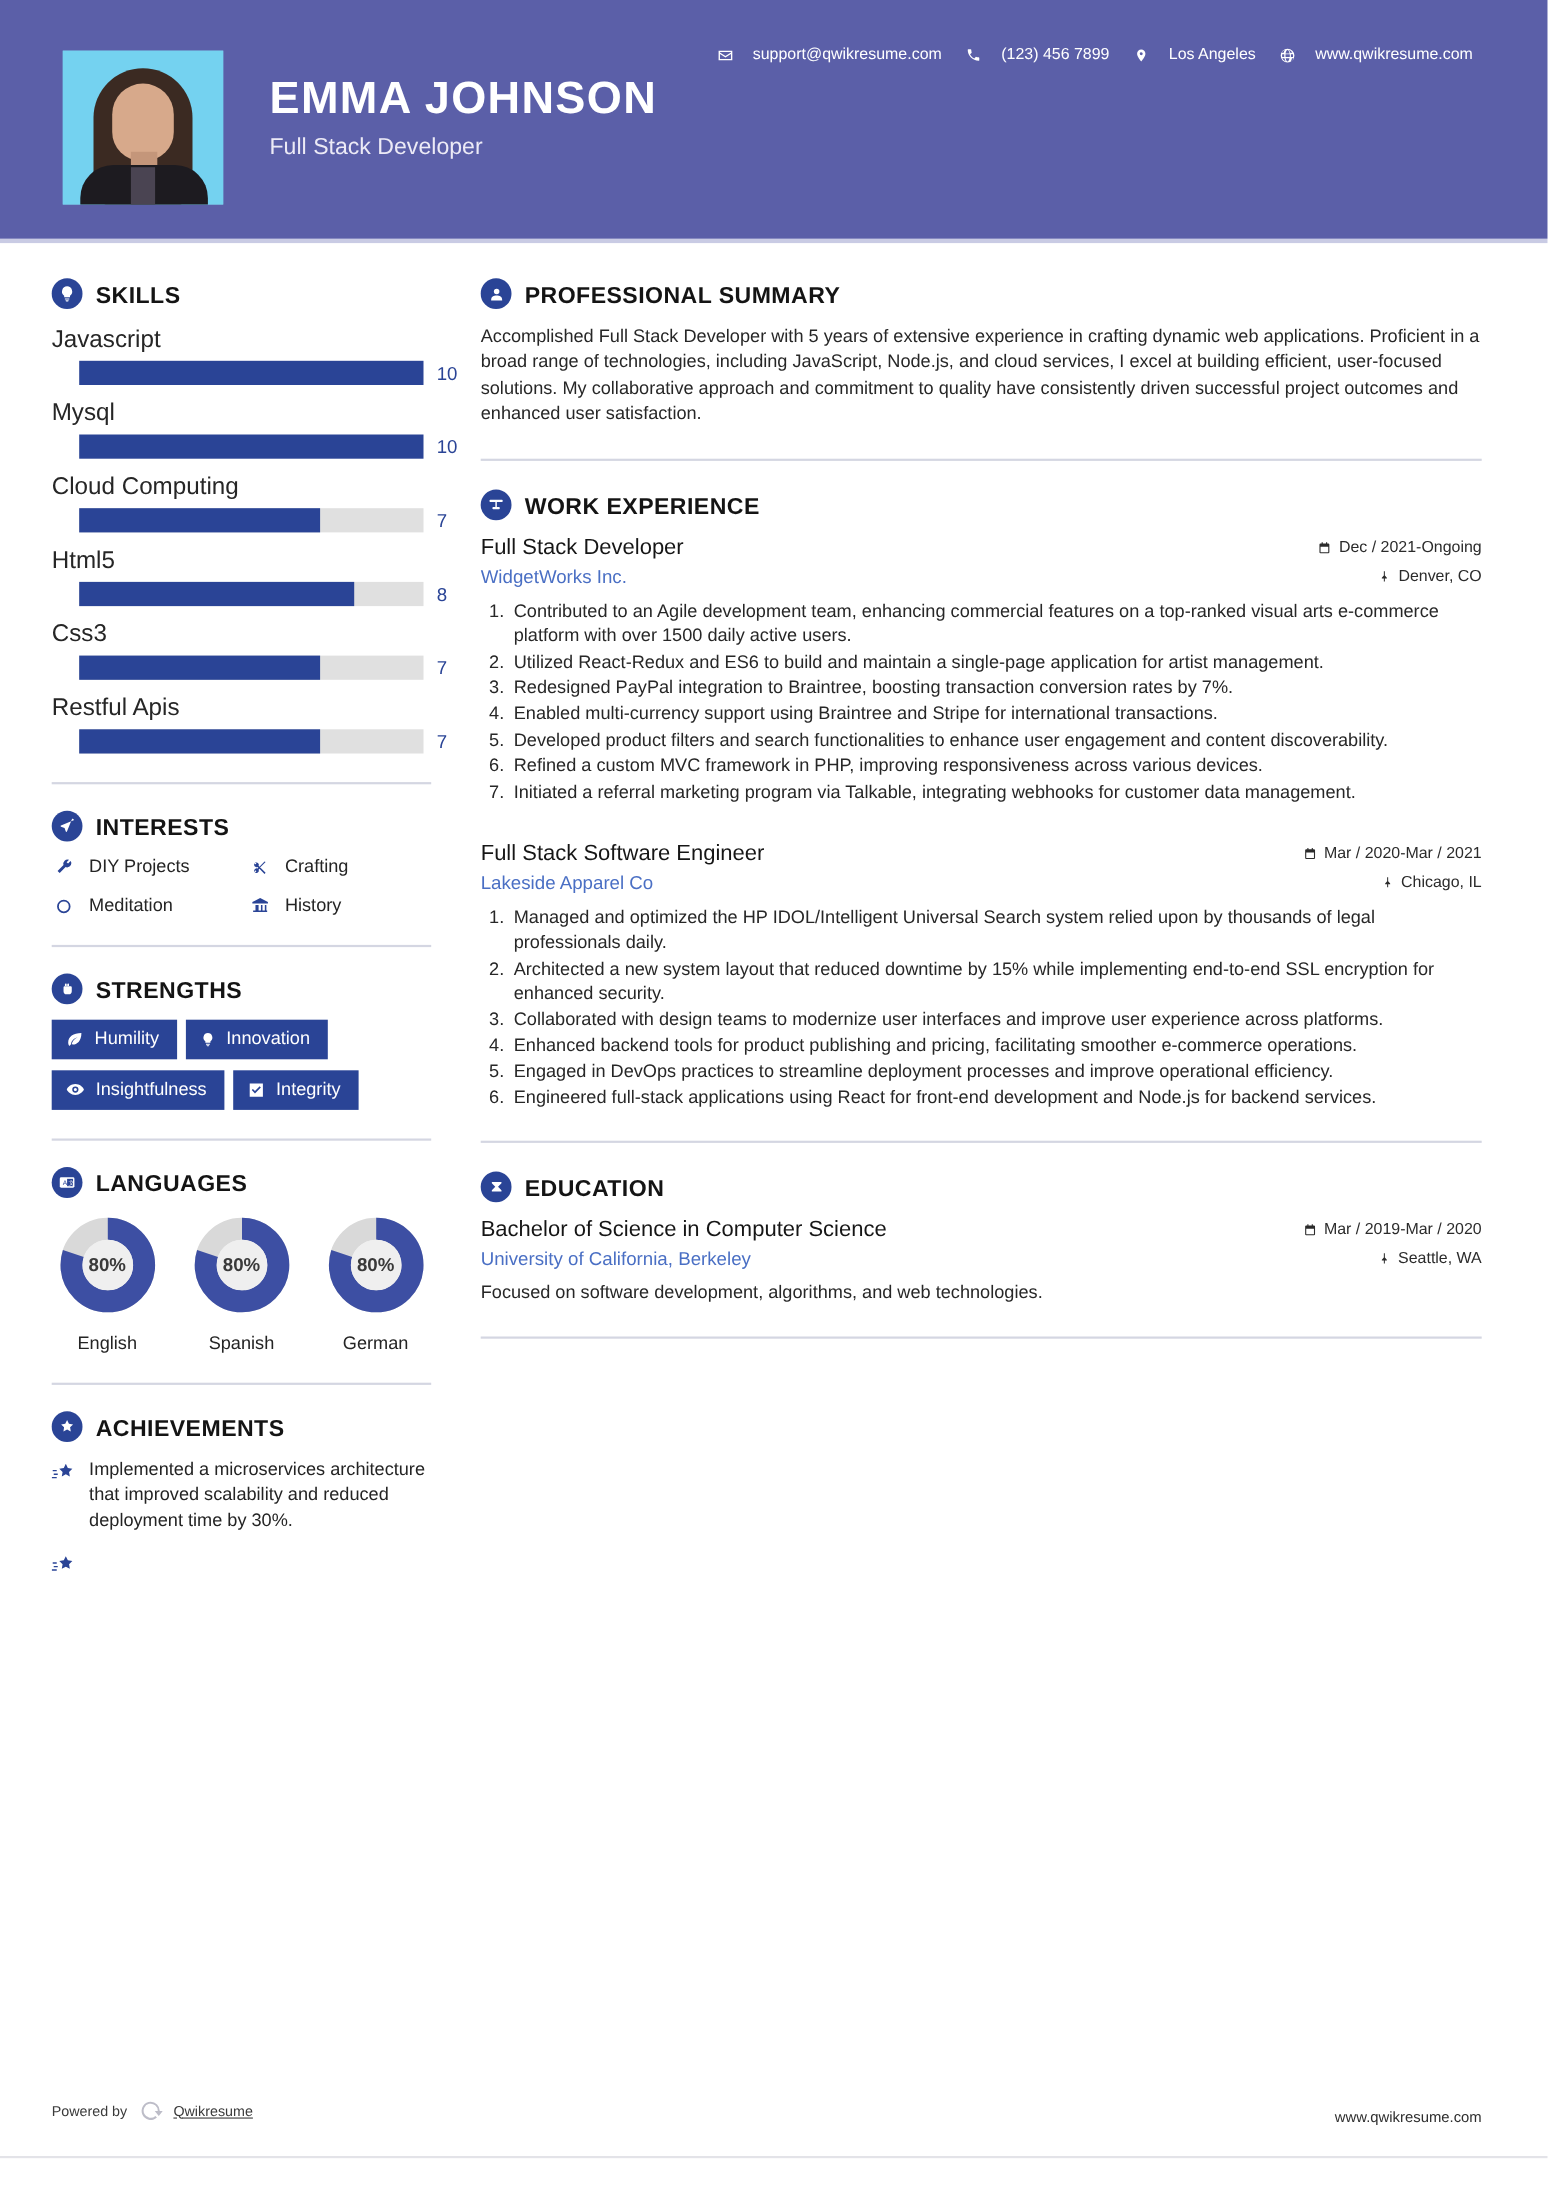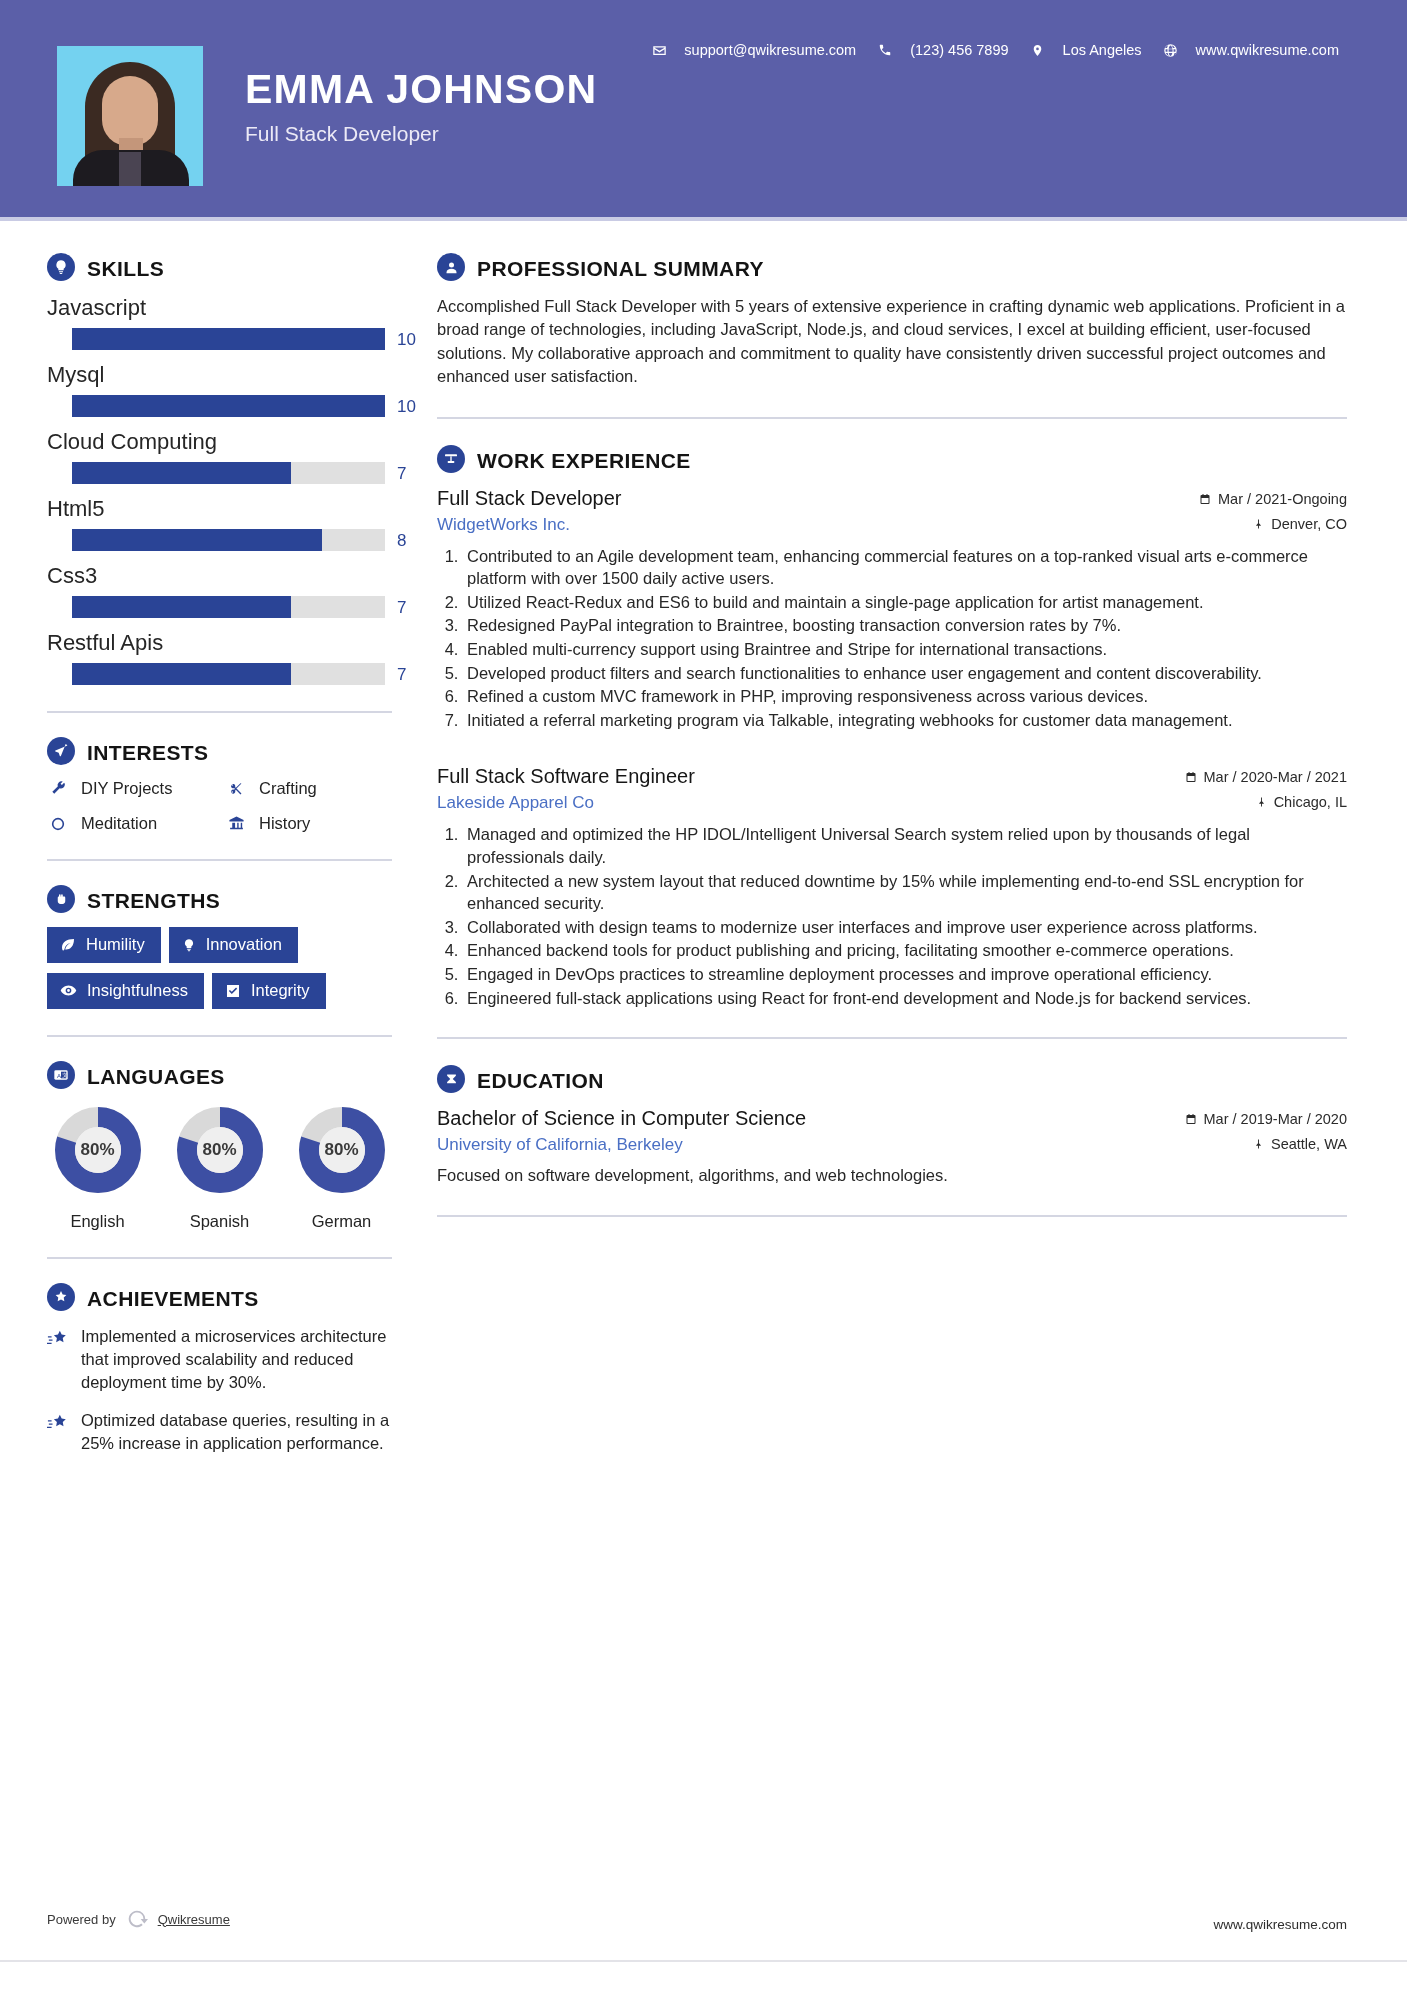--- a/index.html
+++ b/index.html
@@ -654,21 +654,20 @@
               </span>
               <div class="ach-txt">Implemented a microservices architecture that improved scalability and reduced deployment time by 30%.</div>
             </div>
             <div class="ach">
               <span class="ach-ico">
                 <svg width="22" height="22" viewBox="0 0 24 24">
                   <path d="M14 3l2 4.1 4.5.7-3.3 3.2.8 4.5L14 13.4l-4 2.1.8-4.5L7.5 7.8 12 7.1 14 3z"></path>
                   <path d="M1 9h4v1.4H1V9zm1 3.6h4V14H2v-1.4zM0 16h5v1.4H0V16z"></path>
                 </svg>
               </span>
-              <div class="ach-txt">Optimized database queries, resulting in a 25% increase in application performance.</div>
             </div>
           </div>
       </div>
     </div>
 
     <div class="right-col">
 
       <div>
         <div class="sec-head">
           <span class="sec-ico">
@@ -696,21 +695,21 @@
           <span class="sec-title">WORK EXPERIENCE</span>
         </div>
         <div id="jobs-list">
             <div class="job">
               <div class="job-head">
                 <div class="job-role">Full Stack Developer</div>
                 <div class="job-meta">
                   <svg width="12" height="12" viewBox="0 0 24 24">
                     <path d="M7 2v2H5a2 2 0 0 0-2 2v14a2 2 0 0 0 2 2h14a2 2 0 0 0 2-2V6a2 2 0 0 0-2-2h-2V2h-2v2H9V2H7zm12 8v10H5V10h14z"></path>
                   </svg>
-                  <span>Mar / 2021-Ongoing</span>
+                  <span>Dec / 2021-Ongoing</span>
                 </div>
               </div>
               <div class="job-sub">
                 <div class="job-company">WidgetWorks Inc.</div>
                 <div class="job-meta">
                   <svg width="11" height="12" viewBox="0 0 24 24">
                     <path d="M11 2h2v8.2l4 4.3v1.5h-4V22h-2v-6h-4v-1.5l4-4.3V2z"></path>
                   </svg>
                   <span>Denver, CO</span>
                 </div>

